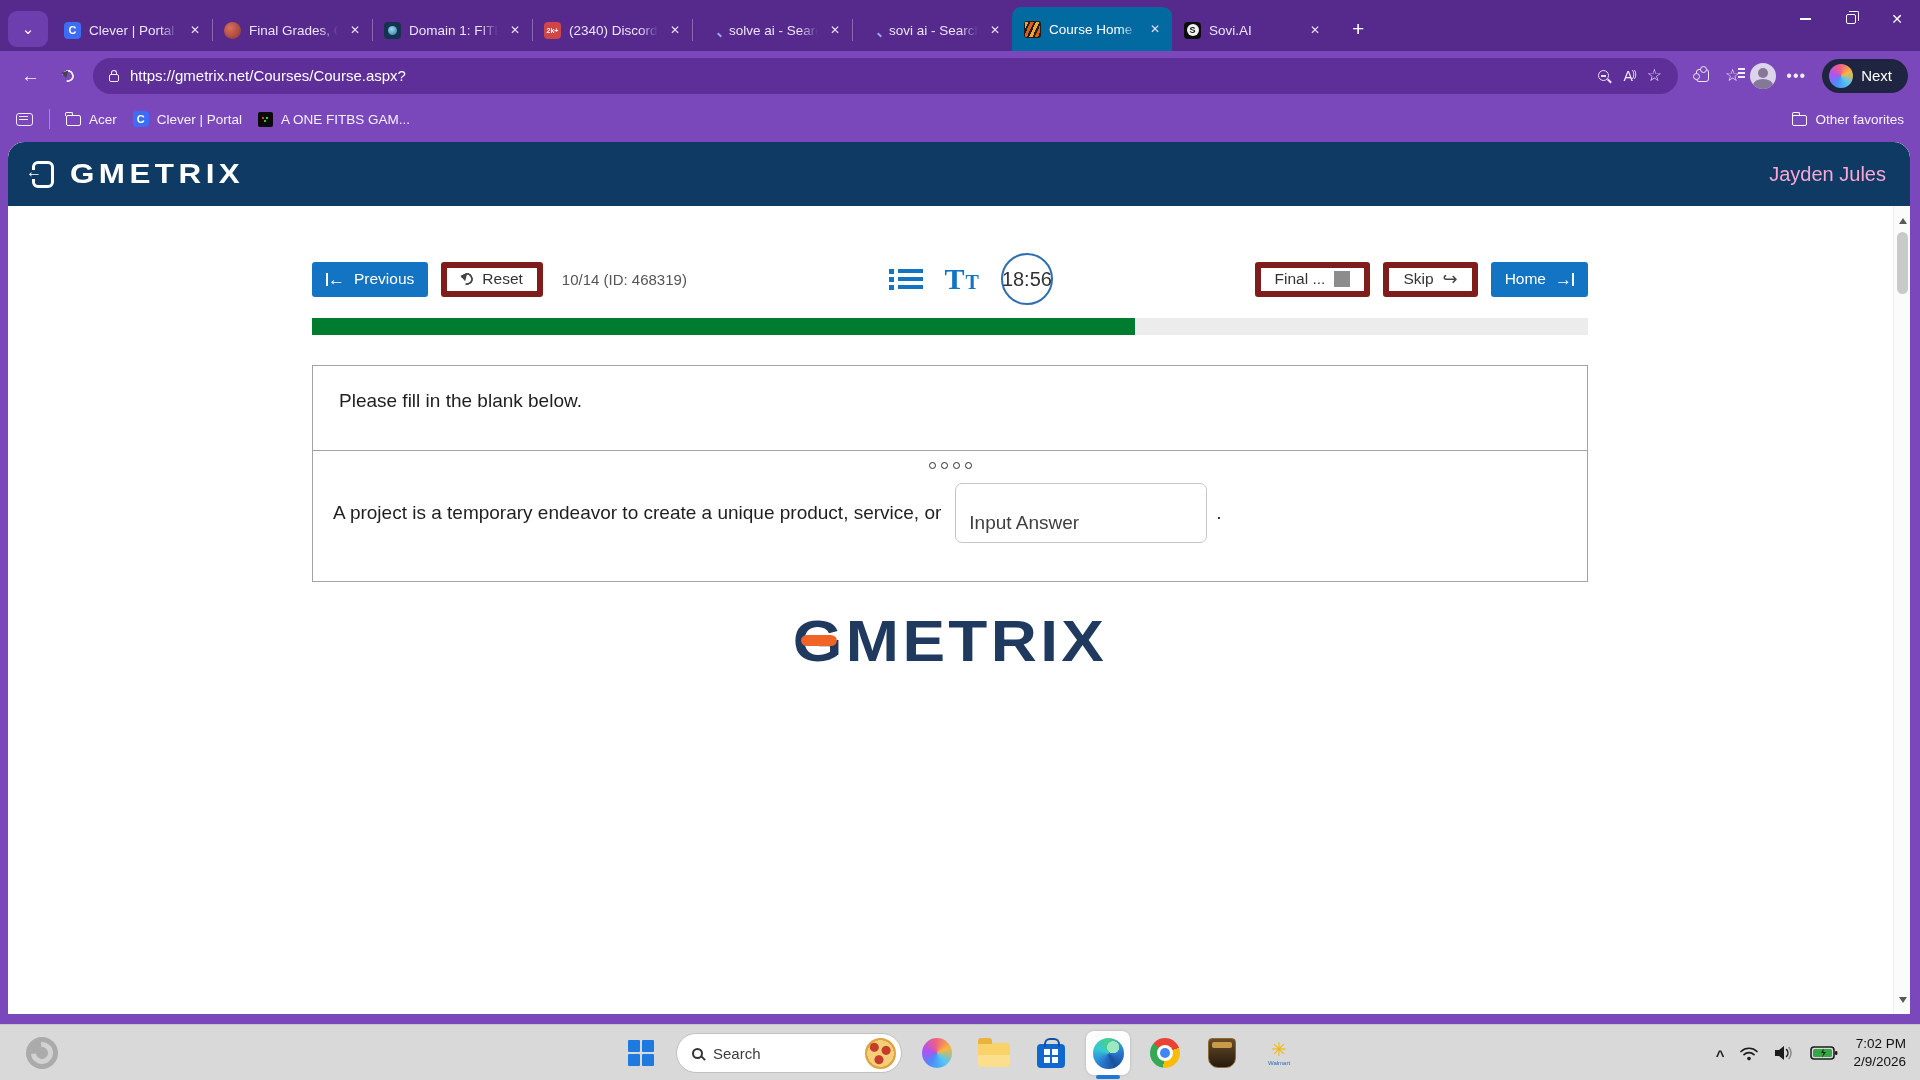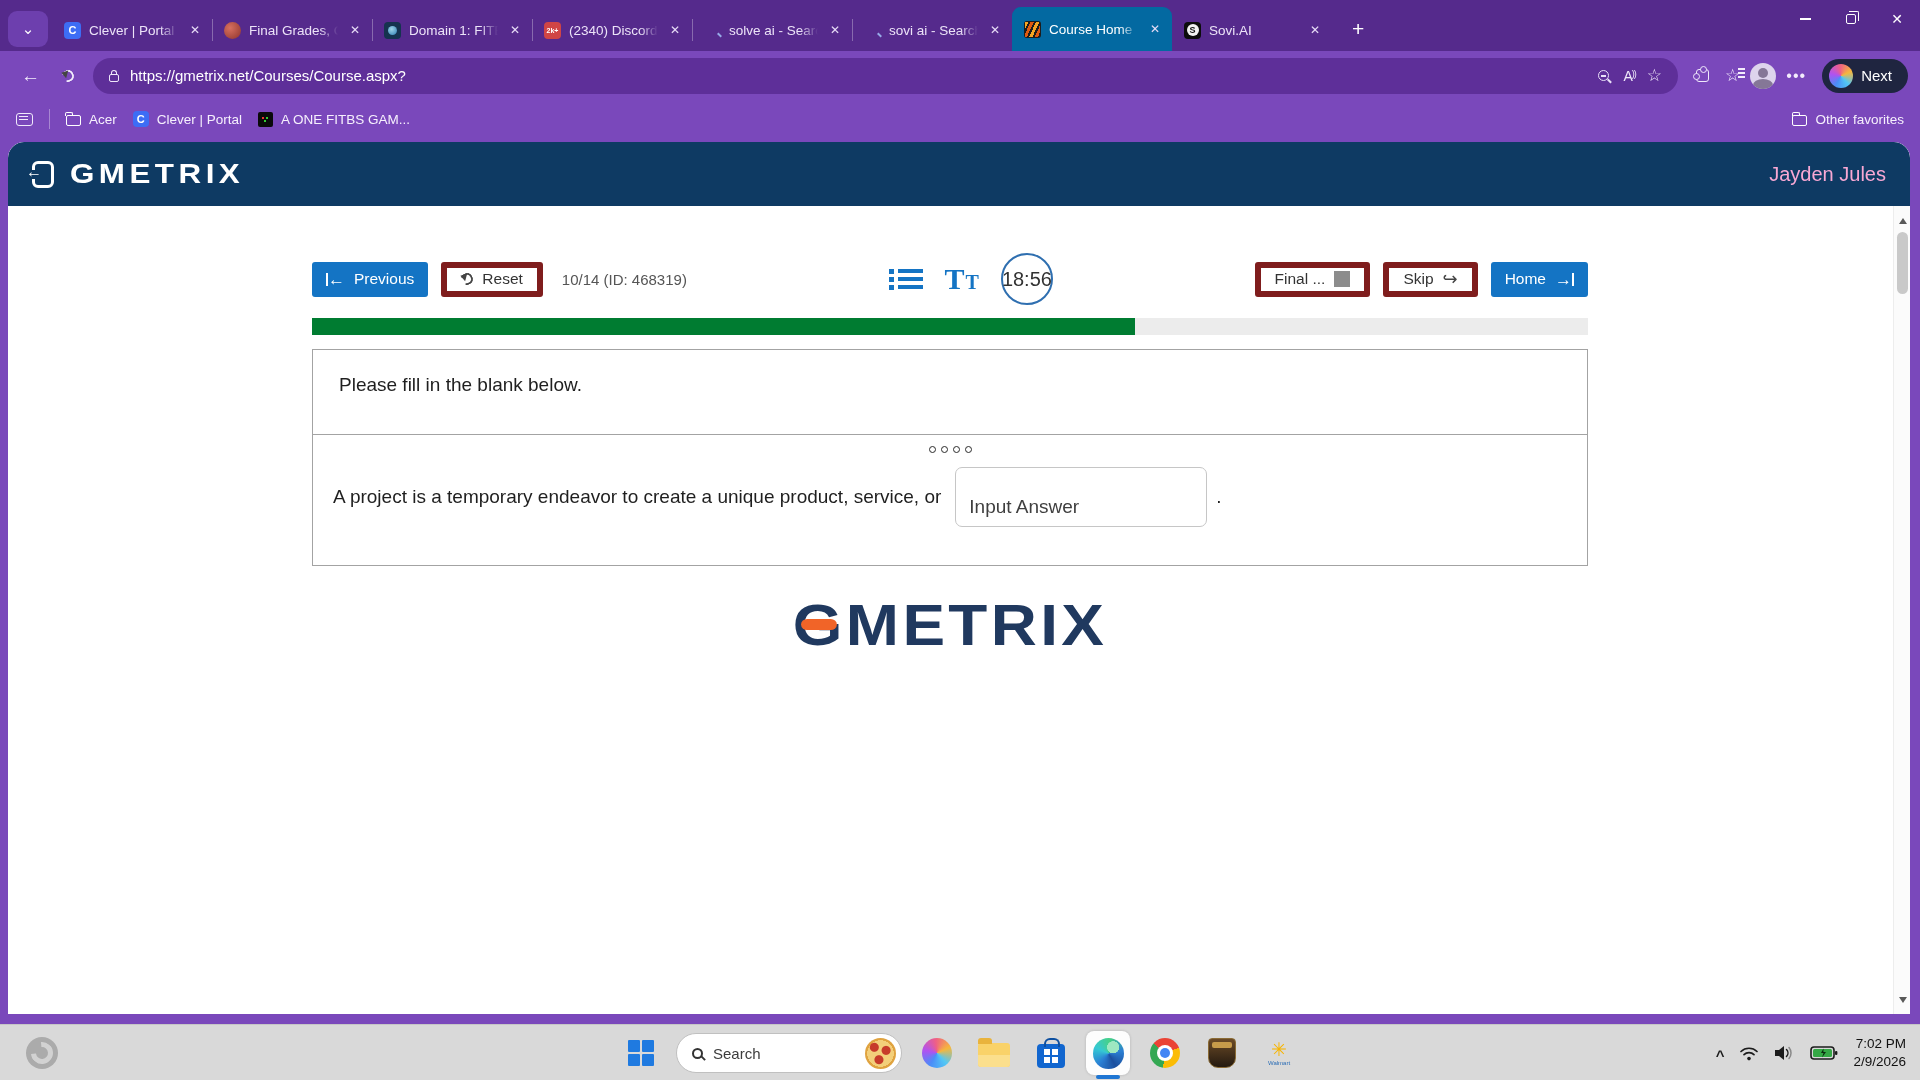--- a/index.html
+++ b/index.html
@@ -112,21 +112,21 @@
   .li-row::before{content:"";position:absolute;left:-9px;top:-0.5px;width:5px;height:5px;background:#1474c4}
   .tt-ic{color:#1474c4;font-family:"Liberation Serif",serif;font-weight:bold;display:flex;align-items:baseline}
   .tt-ic .big{font-size:30px}.tt-ic .small{font-size:20px;margin-left:1px}
   .timer{width:52px;height:52px;border:2.5px solid #2f6fb0;border-radius:50%;display:flex;align-items:center;justify-content:center;font-size:20px;color:#333;background:#fff}
   .mark-sq{width:16px;height:16px;background:#8c8c8c;display:inline-block}
   .skip-ic{font-size:18px;color:#444;line-height:1}
 
   .progress{margin-top:13px;height:17px;background:#ececec;width:100%}
   .progress-fill{height:100%;background:#007c31;width:64.5%}
 
-  .qcard{margin-top:14px;border:1px solid #a3a3a3}
+  .qcard{margin-top:30px;border:1px solid #a3a3a3}
   .q-instr{padding:24px 26px 38px;font-size:19px;color:#1f1f1f}
   .q-body{border-top:1px solid #a3a3a3;padding:8px 0 38px;position:relative}
   .drag-dots{display:flex;justify-content:center;gap:5px;padding-top:3px}
   .drag-dots span{width:7px;height:7px;border:1.7px solid #2b2b2b;border-radius:50%}
   .q-sentence{display:flex;align-items:center;margin-top:14px;padding-left:20px;font-size:19px;color:#1f1f1f}
   .answer-input{width:252px;height:60px;margin-left:14px;border:1px solid #c6c6c6;border-radius:7px;font-size:19px;font-family:"Liberation Sans",sans-serif;padding:26px 12px 6px 13px;outline:none;color:#222}
   .answer-input::placeholder{color:#3f3f3f;opacity:1}
   .q-period{margin-left:9px}
 
   .center-logo{margin-top:26px;text-align:center;font-size:57px;font-weight:800;color:#20395f;letter-spacing:3px;transform:scaleX(1.12);white-space:nowrap}

